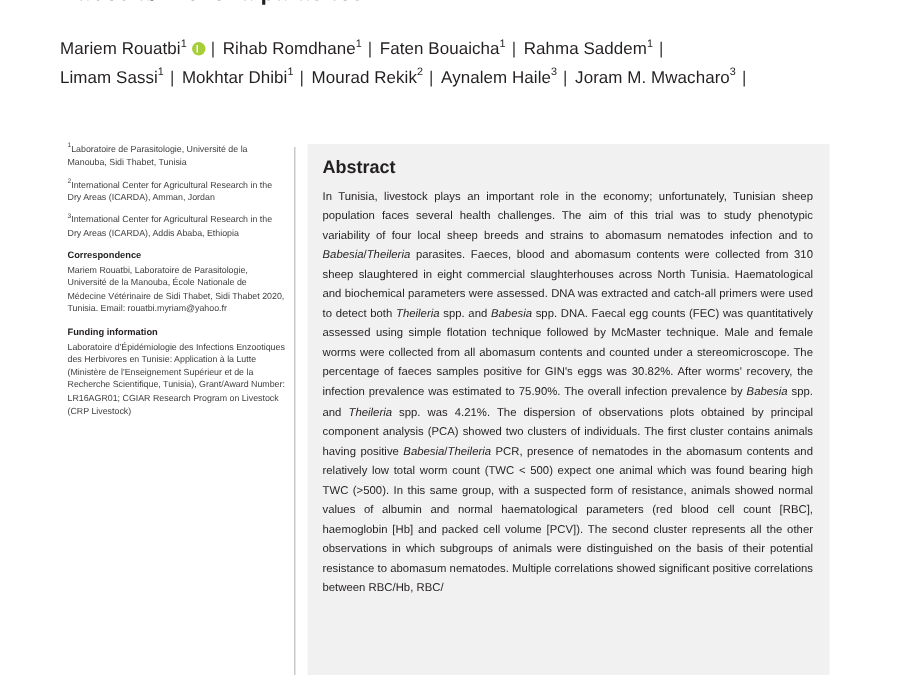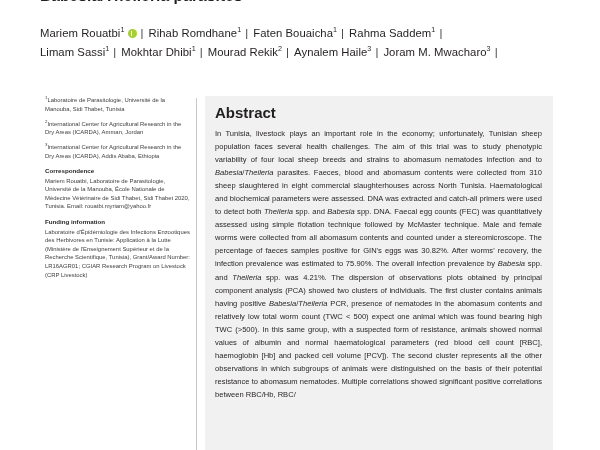--- a/index.html
+++ b/index.html
@@ -60,21 +60,21 @@
   }
 
   
   .abstract{
     position:absolute;left:205px;top:0;width:348px;height:356px;
     background:#f1f1f1;
     box-sizing:border-box;
     padding:8px 11px 0 10px;
   }
   .abstract h3{
-    margin:0 0 6px 0;font-size:15px;font-weight:700;color:#231f20;
+    margin:0 0 6px 0;font-size:12px;font-weight:700;color:#231f20;
   }
   .abstract p{
     margin:0;font-size:7.55px;line-height:13.05px;color:#231f20;
     text-align:justify;
     -webkit-hyphens:none;hyphens:none;
     letter-spacing:.01px;
   }
   .abstract i{font-style:italic;}
 </style>
 </head>

